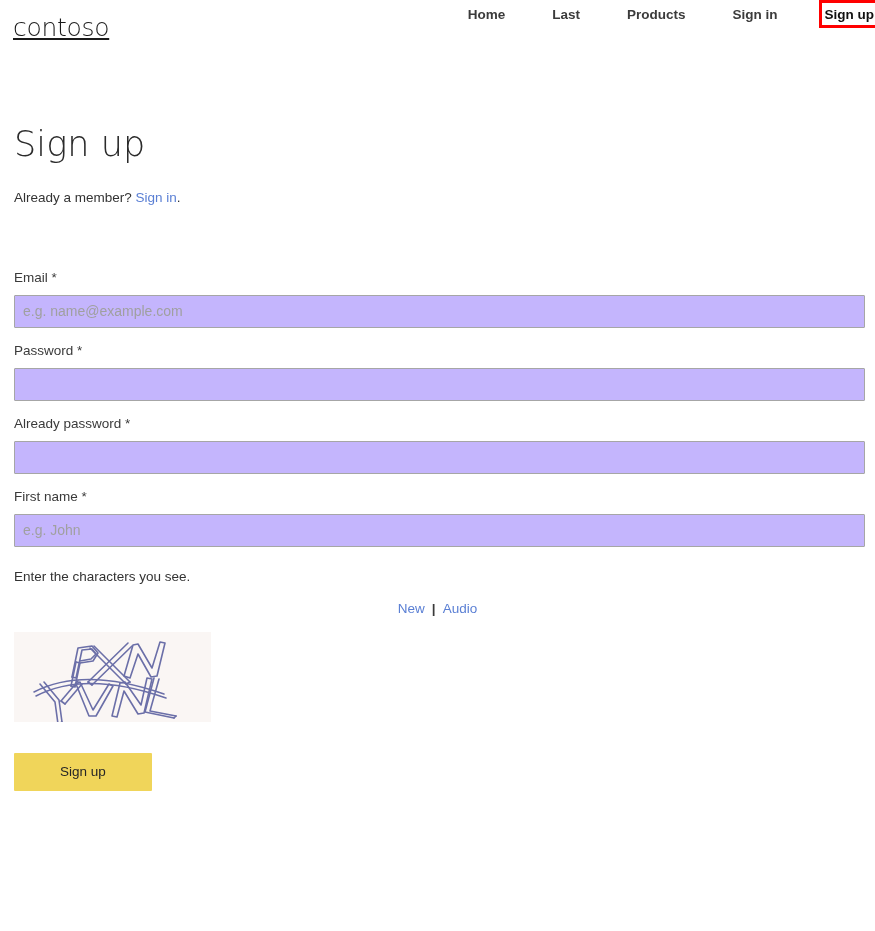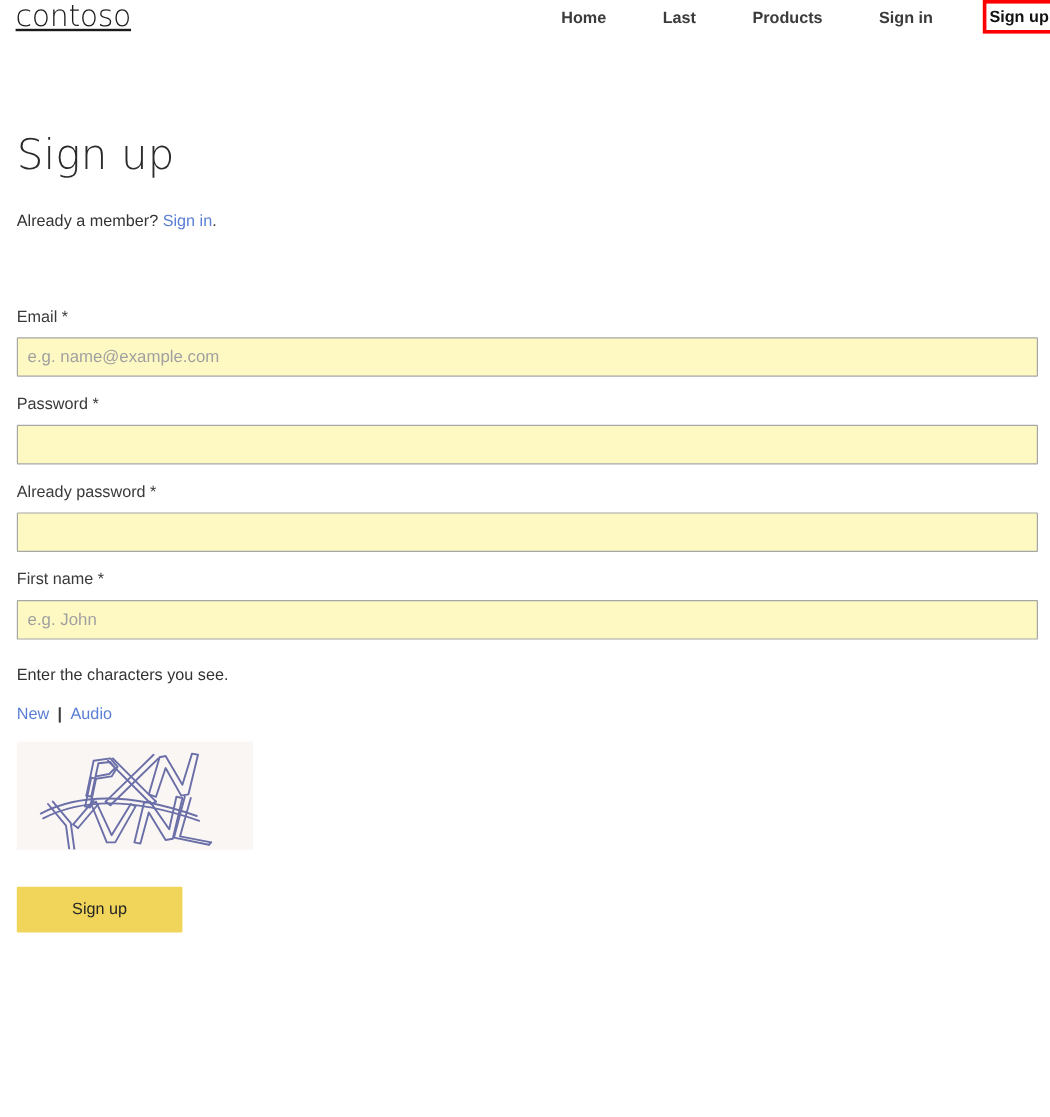--- a/index.html
+++ b/index.html
@@ -13,21 +13,21 @@
     font-family: "Liberation Sans", sans-serif;
     color: #333333;
     overflow: hidden;
     position: relative;
   }
 
   
   .site-header {
     position: relative;
     height: 36px;
-    padding: 2px 0 0 14px;
+    padding: 16px 0 0 14px;
     display: flex;
     align-items: flex-start;
   }
   .brand-logo {
     font-family: "DejaVu Sans", sans-serif;
     font-size: 25px;
     line-height: 26px;
     font-weight: 300;
     letter-spacing: -0.3px;
     color: #1b1b1b;
@@ -112,21 +112,21 @@
     margin-bottom: 8px;
   }
   .text-input {
     display: block;
     box-sizing: border-box;
     width: 851px;
     height: 33px;
     padding: 4px 8px 5px 8px;
     border: 1px solid #a6a6a6;
     border-radius: 1px;
-    background: #fef9c3;
+    background: #c4b5fd;
     font-family: "Liberation Sans", sans-serif;
     font-size: 14px;
     color: #333333;
     outline: none;
   }
   .text-input::placeholder {
     color: #a0a0a0;
     opacity: 1;
   }
 
@@ -134,20 +134,21 @@
   .captcha-prompt {
     font-size: 13.5px;
     line-height: 18px;
     color: #333333;
     margin-top: 21px;
   }
   .captcha-links {
     margin-top: 12px;
     font-size: 13.5px;
     line-height: 18px;
+    text-align: center;
   }
   .captcha-links .sep {
     color: #3a3a3a;
     font-weight: bold;
     margin: 0 7px;
   }
   .captcha-image {
     margin-top: 14px;
     width: 197px;
     height: 90px;

